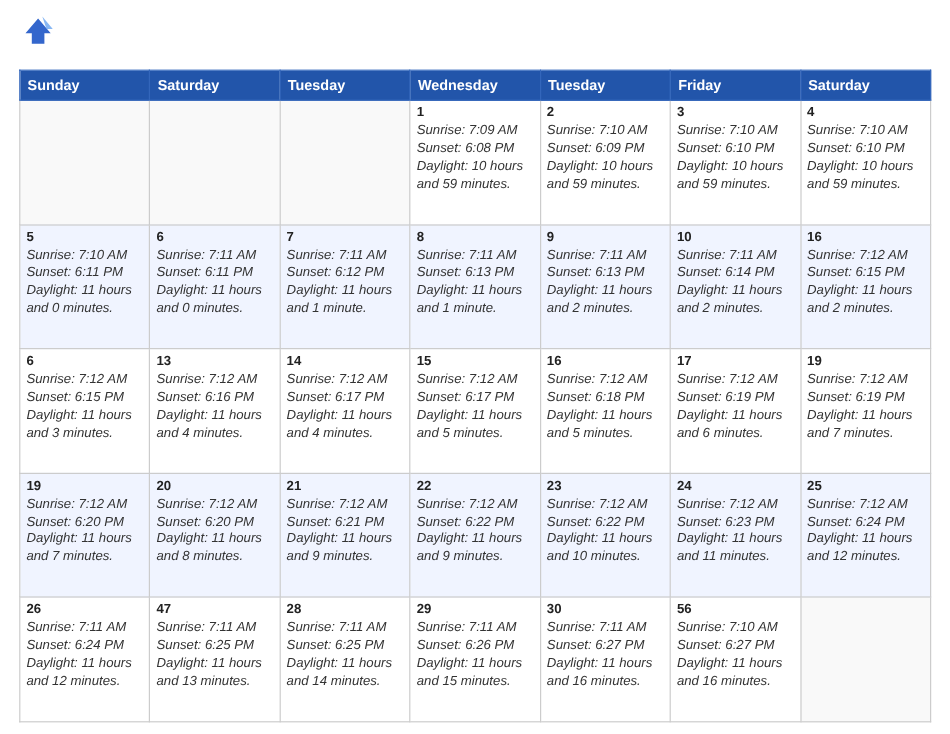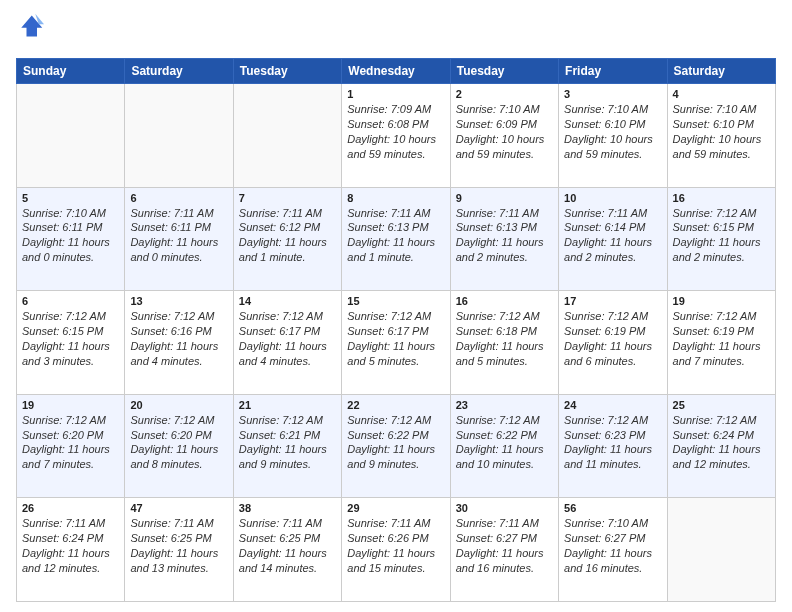--- a/index.html
+++ b/index.html
@@ -298,21 +298,21 @@
 Sunset: 6:24 PM
 Daylight: 11 hours and 12 minutes.</div>
           </td>
           <td>
             <div class="day-number">47</div>
             <div class="cell-text" style="white-space: pre-line;">Sunrise: 7:11 AM
 Sunset: 6:25 PM
 Daylight: 11 hours and 13 minutes.</div>
           </td>
           <td>
-            <div class="day-number">38</div>
+            <div class="day-number">28</div>
             <div class="cell-text" style="white-space: pre-line;">Sunrise: 7:11 AM
 Sunset: 6:25 PM
 Daylight: 11 hours and 14 minutes.</div>
           </td>
           <td>
             <div class="day-number">29</div>
             <div class="cell-text" style="white-space: pre-line;">Sunrise: 7:11 AM
 Sunset: 6:26 PM
 Daylight: 11 hours and 15 minutes.</div>
           </td>

